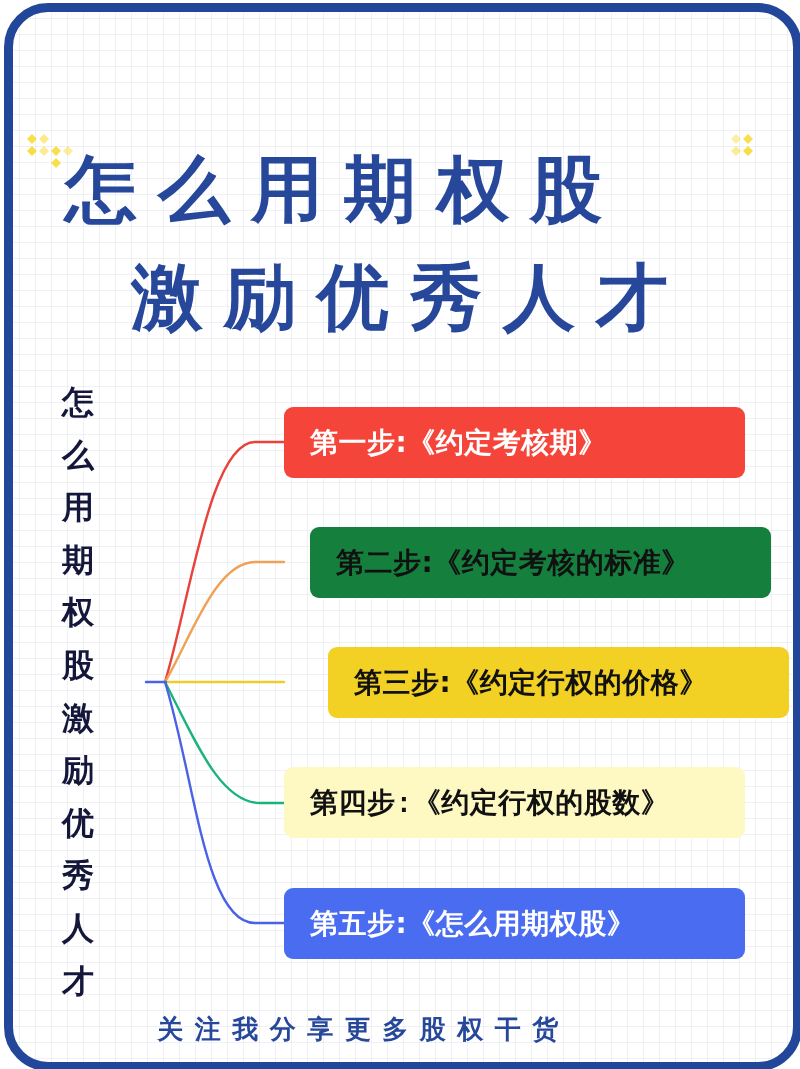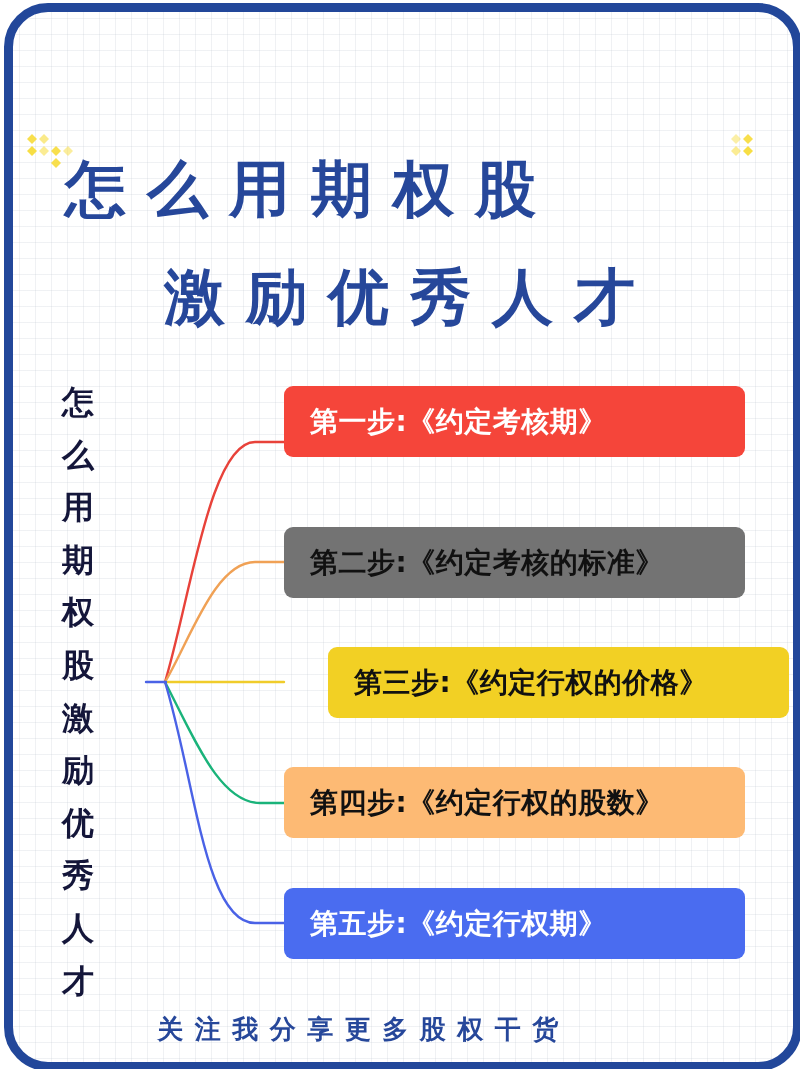--- a/index.html
+++ b/index.html
@@ -14,21 +14,21 @@
     background-color: #ffffff;
     background-image:
       linear-gradient(to right, rgba(200,205,215,0.28) 1px, transparent 1px),
       linear-gradient(to bottom, rgba(200,205,215,0.28) 1px, transparent 1px);
     background-size: 16px 16px;
     background-position: 6px 6px;
     overflow: hidden;
   }
   .title {
     position: absolute; left: 65px; width: 690px;
-    color: #26479a; font-weight: bold; font-size: 61px; line-height: 92px;
+    color: #26479a; font-weight: bold; font-size: 72px; line-height: 92px;
     letter-spacing: 21px; white-space: nowrap;
   }
   .title.l1 { top: 143px; }
   .title.l2 { top: 251px; text-align: center; }
   .sparkle { position: absolute; }
   .sparkle.left { left: 22px; top: 130px; }
   .sparkle.right { left: 726px; top: 130px; }
 
   .vtext {
     position: absolute; left: 58px; top: 376px; width: 40px;
@@ -98,29 +98,29 @@
   <g fill="none" stroke-width="2.4" stroke-linecap="round">
     <path d="M165 682 C 190 600, 210 442, 255 442 L 284 442" stroke="#e8423a"></path>
     <path d="M165 682 C 190 640, 215 562, 255 562 L 284 562" stroke="#f0a155"></path>
     <path d="M165 682 L 284 682" stroke="#f0cc2a"></path>
     <path d="M165 682 C 195 740, 220 803, 260 803 L 284 803" stroke="#1ab37a"></path>
     <path d="M165 682 C 195 780, 205 923, 255 923 L 284 923" stroke="#4a62e6"></path>
     <path d="M146 682 L 166 682" stroke="#4a62e6"></path>
   </g>
 </svg>
 
-<div class="step" style="top:386px;background:#f5453a;color:#ffffff;">
+<div class="step" style="top:407px;background:#f5453a;color:#ffffff;">
   <span>第一步:《约定考核期》</span>
 </div>
-<div class="step" style="top:527px;background:#737373;color:#111111;">
+<div class="step" style="top:527px;background:#15803d;color:#111111;margin-left:26px;">
   <span>第二步:《约定考核的标准》</span>
 </div>
 <div class="step" style="top:647px;background:#f2d024;color:#111111;margin-left:44px;">
   <span>第三步:《约定行权的价格》</span>
 </div>
-<div class="step" style="top:767px;background:#fdba74;color:#111111;">
+<div class="step" style="top:767px;background:#fef9c3;color:#111111;font-family:Liberation Mono, monospace;">
   <span>第四步:《约定行权的股数》</span>
 </div>
 <div class="step" style="top:888px;background:#4a6cf0;color:#ffffff;">
-  <span>第五步:《约定行权期》</span>
+  <span>第五步:《怎么用期权股》</span>
 </div>
 
 <div class="footer">关注我分享更多股权干货</div>
 
 </body></html>

